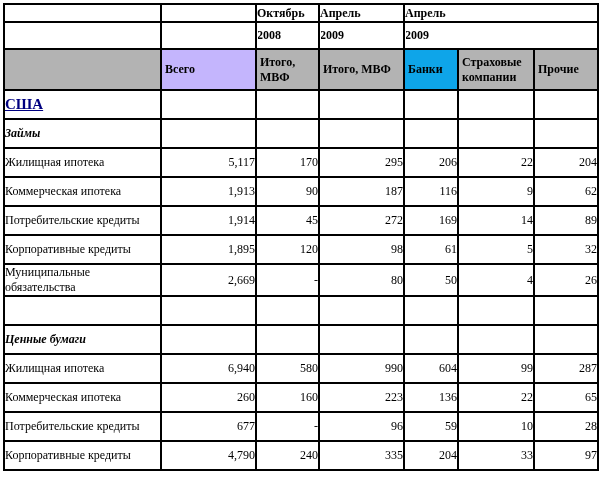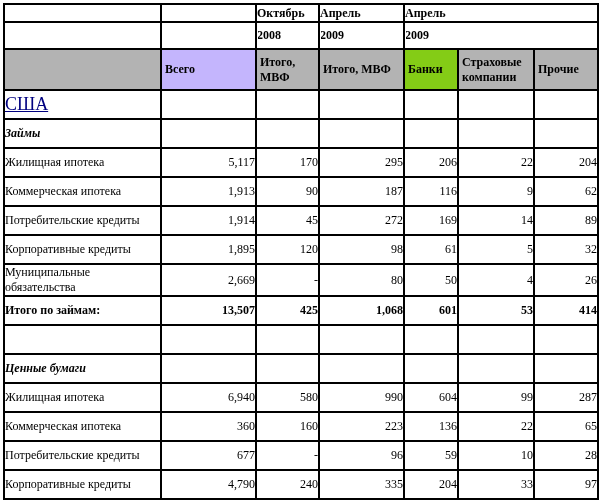--- a/index.html
+++ b/index.html
@@ -35,23 +35,23 @@
   
   tr.r-period td { height: 16px; }
   tr.r-year td   { height: 25px; border-radius: 8px; }
   tr.r-gray td   { height: 39px; line-height: 1.2; padding: 0 3px; }
   td.hc { font-weight: bold; }
   
   tbody td { height: 27px; }
   td.lbl { text-align: left; padding: 0 4px 0 7px; }
   td.num { text-align: right; padding: 0 8px 0 2px; }
   tr.row-region td.lbl {
-    font-weight: normal;
+    font-weight: bold;
     text-decoration: underline;
-    font-size: 18px;
+    font-size: 15px;
   }
   tr.row-section td.lbl {
     font-weight: bold;
     font-style: italic;
   }
   tr.row-total td { font-weight: bold; }
 </style>
 </head>
 <body>
 
@@ -79,21 +79,21 @@
         <td class="hc"></td>
         <td class="hc">2008</td>
         <td class="hc">2009</td>
         <td class="hc" colspan="3">2009</td>
       </tr>
       <tr class="r-gray">
         <td class="hc" style="background: rgb(179, 179, 179);"></td>
         <td class="hc" style="background: #c4b5fd;">Всего</td>
         <td class="hc" style="background: rgb(179, 179, 179);">Итого, МВФ</td>
         <td class="hc" style="background: rgb(179, 179, 179);">Итого, МВФ</td>
-        <td class="hc" style="background: #84cc16;">Банки</td>
+        <td class="hc" style="background: #0ea5e9;">Банки</td>
         <td class="hc" style="background: rgb(179, 179, 179);">Страховые компании</td>
         <td class="hc" style="background: rgb(179, 179, 179);">Прочие</td>
       </tr>
     </thead>
     <tbody>
         <tr class="row-region">
           <td class="lbl" style="color: rgb(0, 0, 128);">США</td>
           <td class="num"></td>
           <td class="num"></td>
           <td class="num"></td>
@@ -148,29 +148,20 @@
         </tr>
         <tr class="row-data">
           <td class="lbl">Муниципальные обязательства</td>
           <td class="num">2,669</td>
           <td class="num">-</td>
           <td class="num">80</td>
           <td class="num">50</td>
           <td class="num">4</td>
           <td class="num">26</td>
         </tr>
-        <tr class="row-total">
-          <td class="lbl">Итого по займам:</td>
-          <td class="num">13,507</td>
-          <td class="num">425</td>
-          <td class="num">1,068</td>
-          <td class="num">601</td>
-          <td class="num">53</td>
-          <td class="num">414</td>
-        </tr>
         <tr class="row-empty">
           <td class="lbl"></td>
           <td class="num"></td>
           <td class="num"></td>
           <td class="num"></td>
           <td class="num"></td>
           <td class="num"></td>
           <td class="num"></td>
         </tr>
         <tr class="row-section">
@@ -186,21 +177,21 @@
           <td class="lbl">Жилищная ипотека</td>
           <td class="num">6,940</td>
           <td class="num">580</td>
           <td class="num">990</td>
           <td class="num">604</td>
           <td class="num">99</td>
           <td class="num">287</td>
         </tr>
         <tr class="row-data">
           <td class="lbl">Коммерческая ипотека</td>
-          <td class="num">360</td>
+          <td class="num">260</td>
           <td class="num">160</td>
           <td class="num">223</td>
           <td class="num">136</td>
           <td class="num">22</td>
           <td class="num">65</td>
         </tr>
         <tr class="row-data">
           <td class="lbl">Потребительские кредиты</td>
           <td class="num">677</td>
           <td class="num">-</td>

